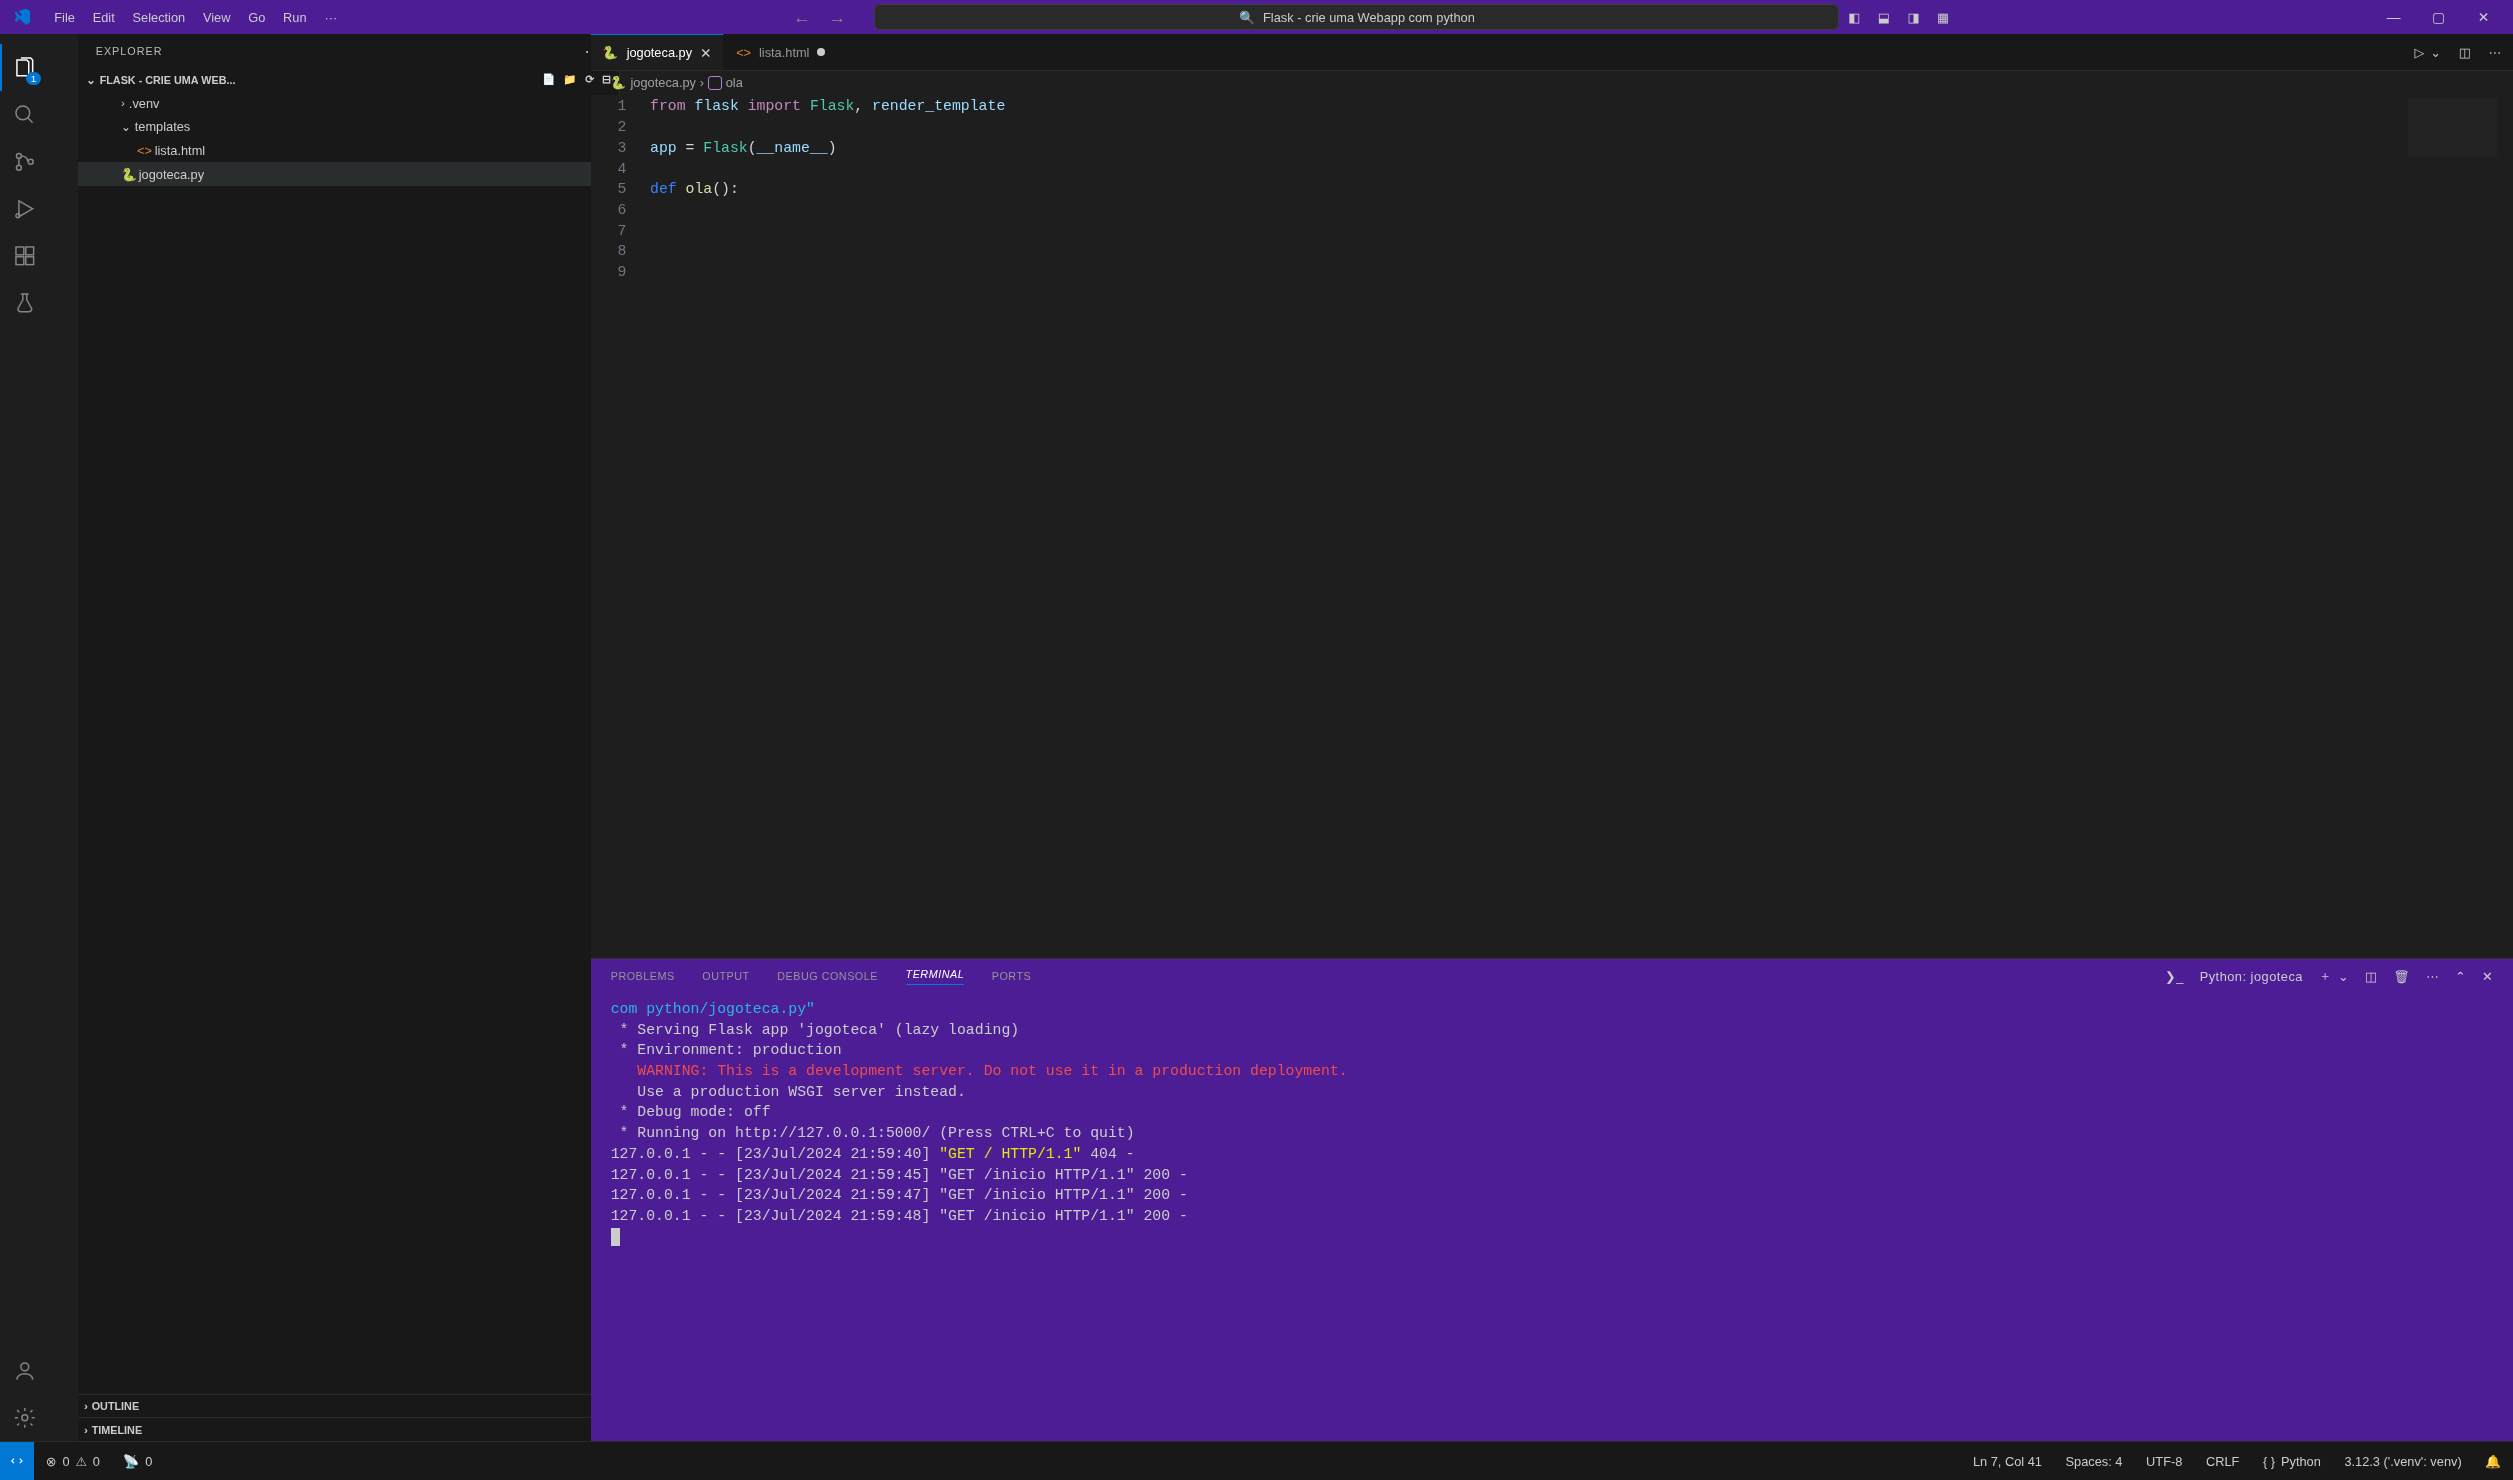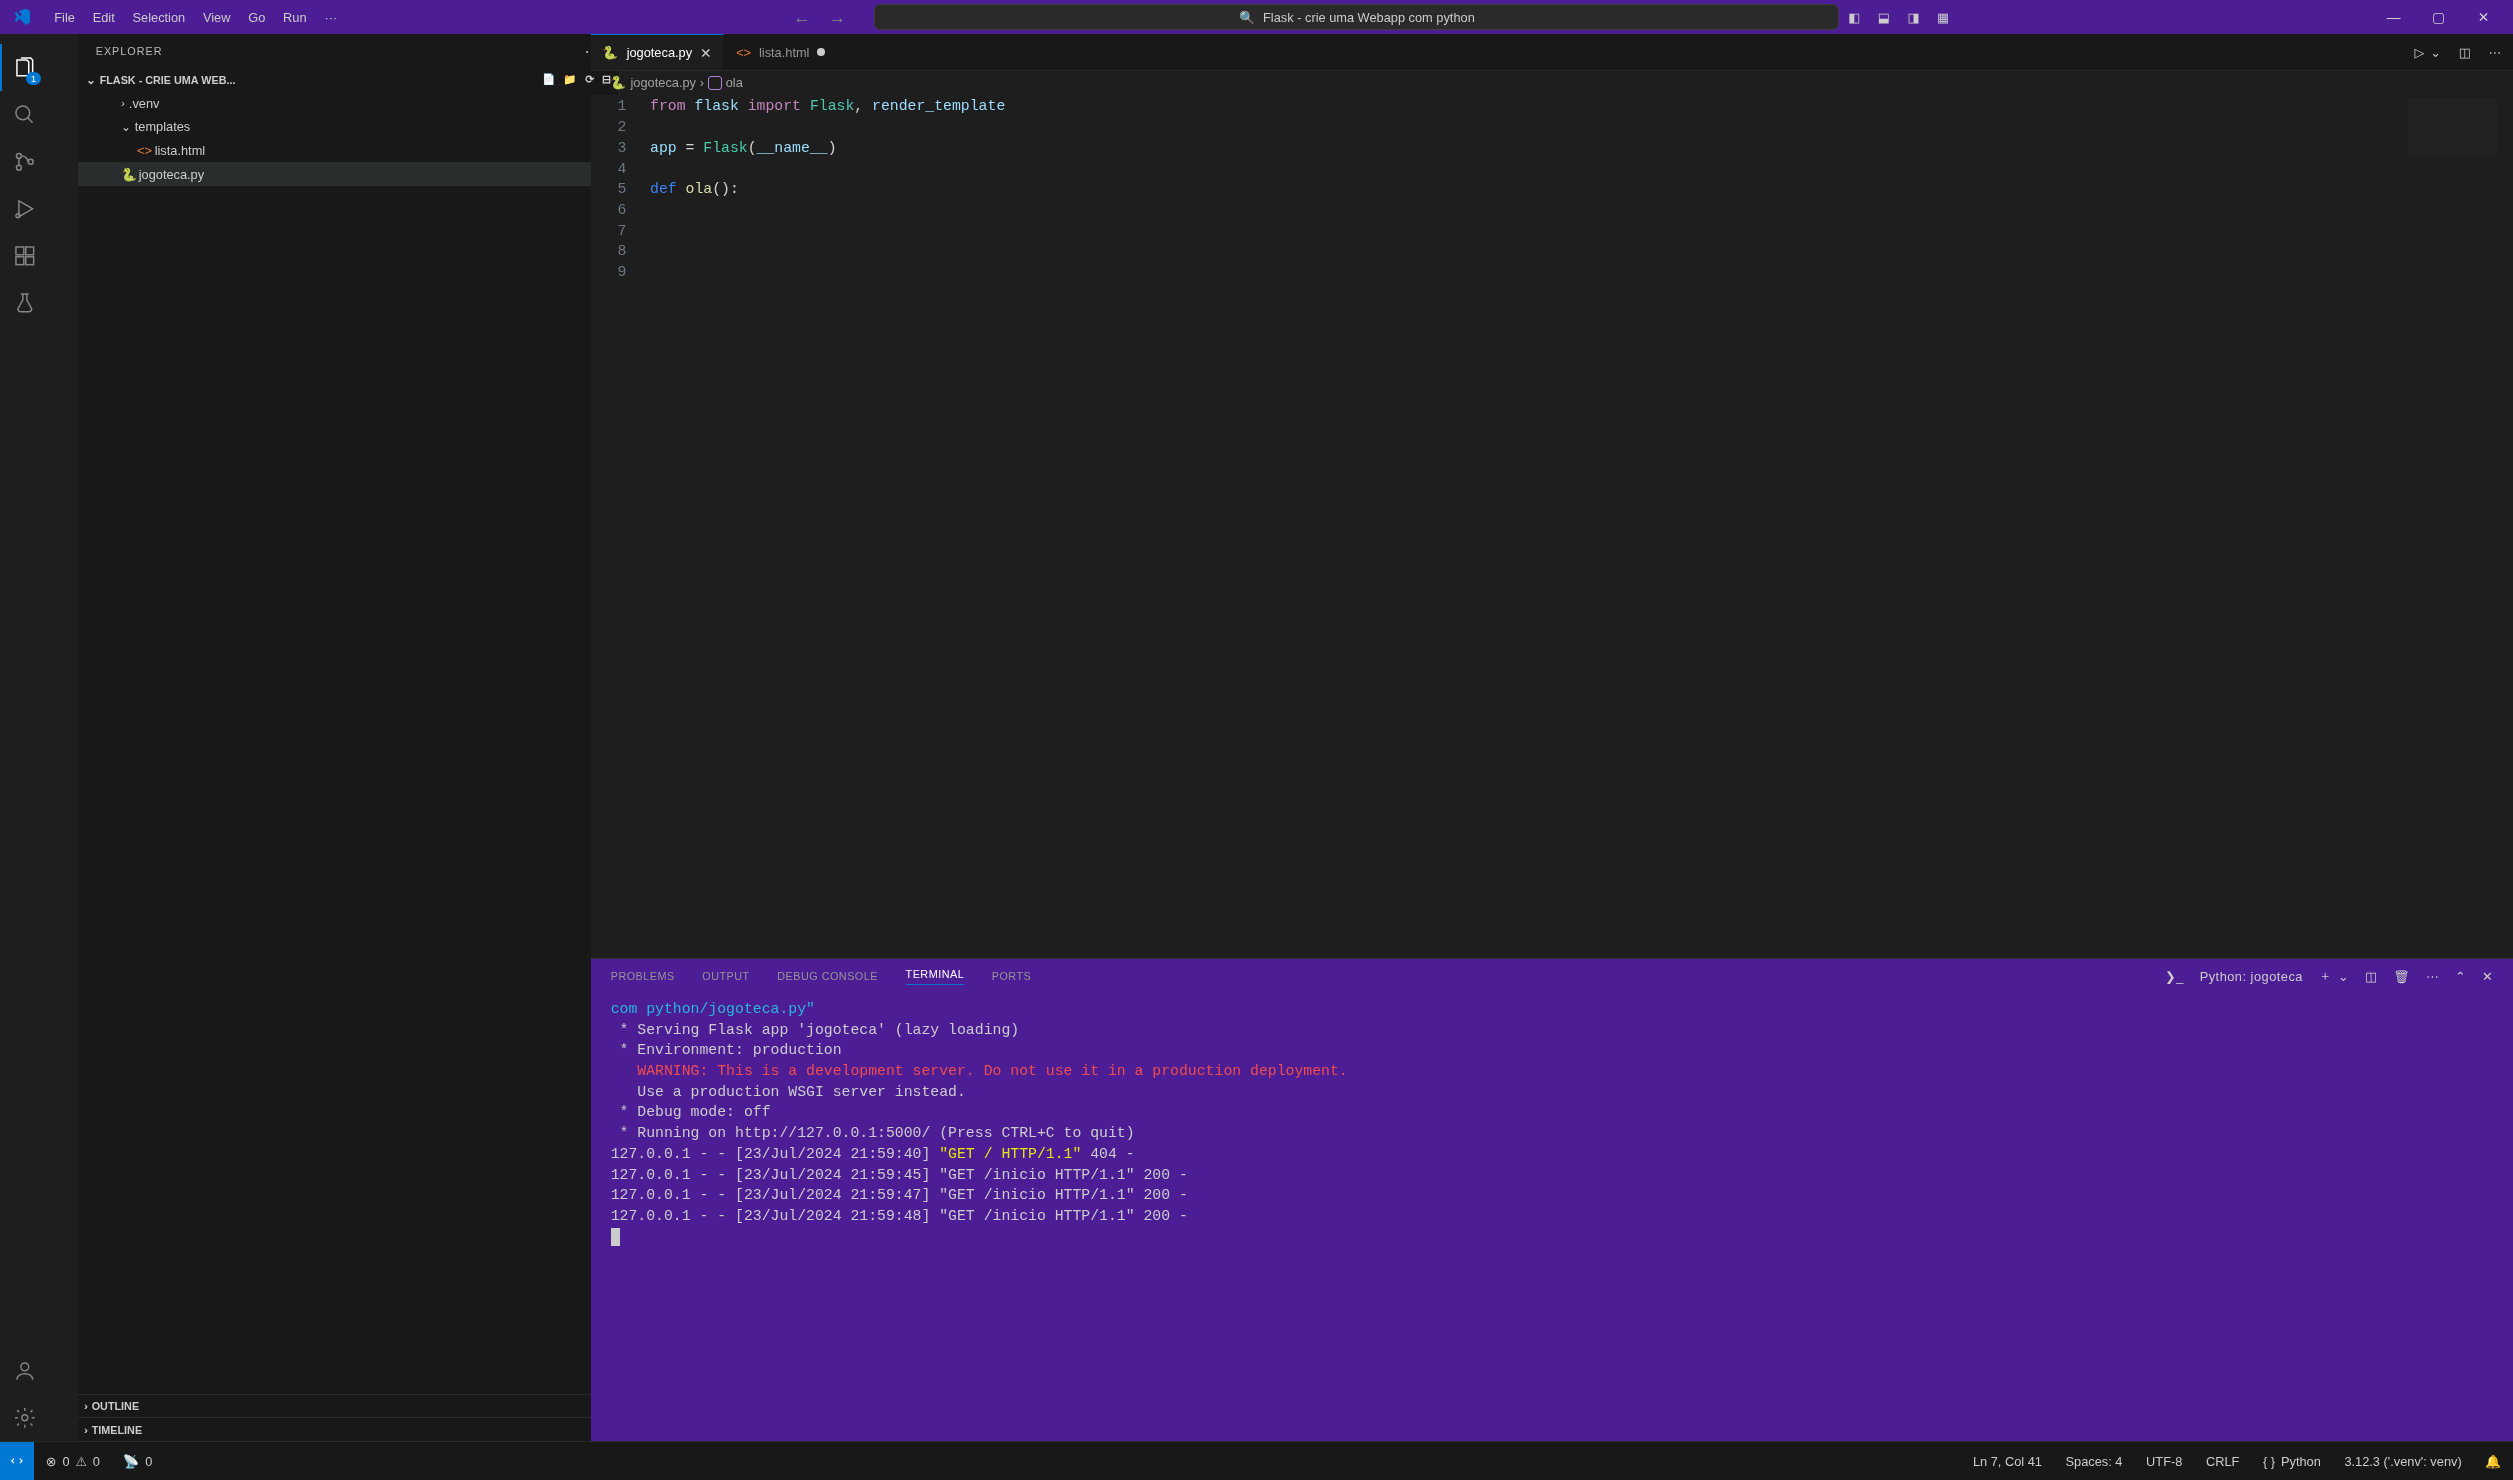--- a/index.html
+++ b/index.html
@@ -68,21 +68,21 @@
 .str { color:#ce9178; }
 .var { color:#9cdcfe; }
 .dec { color:#dcdcaa; }
 .plain { color:#d4d4d4; }
 .minimap { position:absolute; right:15.8px; top:3.9px; width:89px; height:59px; background:#252525; opacity:0.6; }
 
 
 .panel { height:483px; border-top:1px solid #333; display:flex; flex-direction:column; background:#4c1d95; }
 .panel-tabs { height:34px; display:flex; align-items:center; padding:0 19.7px; gap:27.6px; font-size:10.8px; color:#969696; }
 .panel-tabs span { cursor:pointer; letter-spacing:0.5px; }
-.panel-tabs span.active { color:#fff; border-bottom:1px solid #0078d4; padding-bottom:4px; }
+.panel-tabs span.active { color:#fff; border-bottom:1px solid #0078d4; padding-bottom:4px;font-style:italic; }
 .panel-tabs .right { margin-left:auto; display:flex; align-items:center; gap:15.8px; font-size:12.8px; color:#ccc; }
 .terminal { flex:1; padding:5.9px 19.7px; font-family:"Consolas","Courier New",monospace; font-size:14.8px; line-height:20.7px; color:#ccc; white-space:pre; overflow:hidden; }
 .terminal .cyan { color:#29b8db; }
 .terminal .red { color:#f14c4c; }
 .terminal .yellow { color:#e5e510; }
 .cursor { display:inline-block; width:8.9px; height:17.7px; background:#ccc; vertical-align:middle; }
 
 
 .statusbar { position:absolute; left:0; right:0; bottom:0; height:39px; background:#181818; border-top:1px solid #2a2a2a; display:flex; align-items:center; font-size:12.8px; color:#ccc; }
 .statusbar .remote { background:#0078d4; width:34px; height:39px; display:flex; align-items:center; justify-content:center; color:#fff; }

